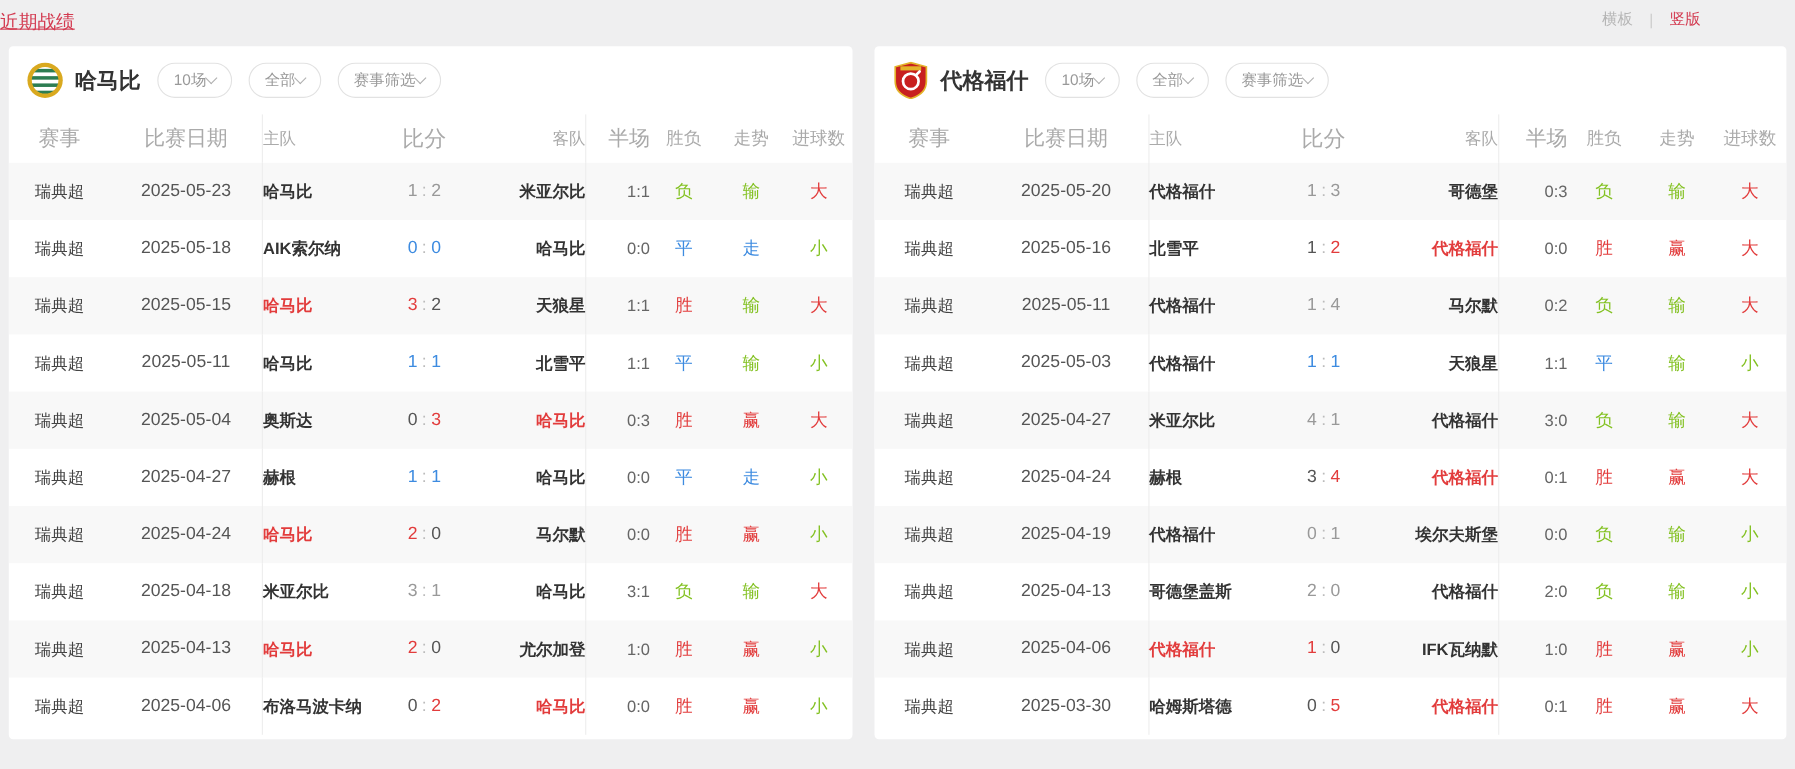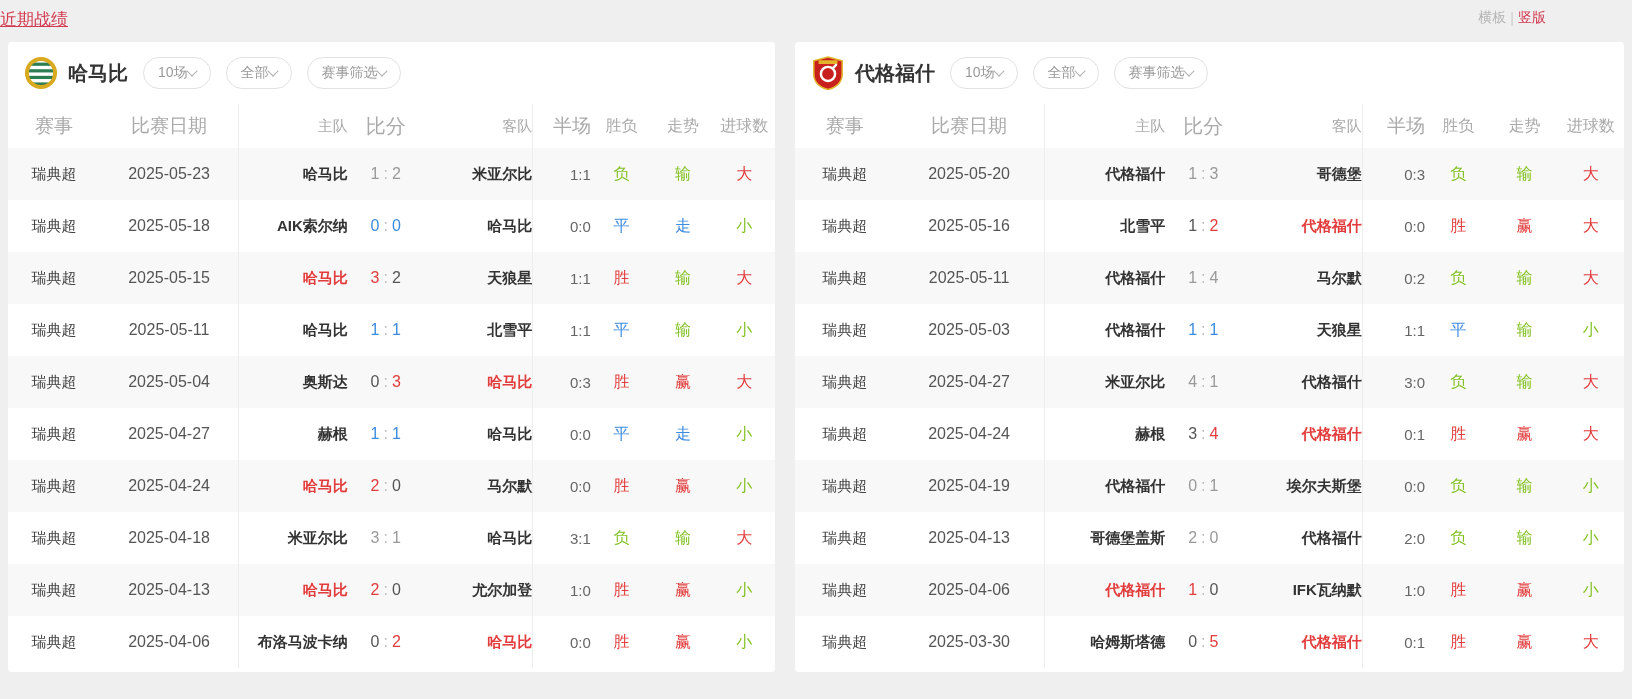--- a/index.html
+++ b/index.html
@@ -16,21 +16,21 @@
     font-family:"Liberation Sans","DejaVu Sans",sans-serif;
     color:#333;
   }
   .topbar{position:relative;height:34px;}
   .page-title{
     position:absolute;left:0;right:0;top:8px;
     text-align:left;font-size:17px;color:var(--title-red);text-decoration:underline;
   }
   .view-links{
     position:absolute;right:86px;top:9px;font-size:14px;color:#c0c0c0;
-    display:flex;gap:4px;align-items:center;
+    display:flex;gap:15px;align-items:center;
   }
   .view-links .inactive{color:#b5b5b5;cursor:pointer;}
   .view-links .sep{color:#ccc;}
   .view-links .active{color:var(--title-red);cursor:pointer;}
 
   .cards{display:flex;padding:0 8px;gap:20px;margin-top:8px;}
   .card{
     background:#fff;height:630px;border-radius:4px;overflow:hidden;
   }
   .card.left{flex:0 0 767px;}
@@ -59,21 +59,21 @@
   .c-league{width:12%;text-align:center;color:#444;}
   .c-date{width:18%;text-align:center;color:#555;font-size:16px;}
   .c-match{
     width:38.5%;height:100%;display:flex;align-items:center;
     border-left:1px solid #ededed;border-right:1px solid #ededed;
   }
   .c-half{width:7.5%;text-align:right;color:#666;}
   .c-res,.c-trend,.c-goals{width:8%;text-align:center;font-size:16px;}
 
   .thead .c-league,.thead .c-date,.thead .c-half{color:#aaa;font-size:19px;}
-  .m-home{flex:1;text-align:right;font-weight:700;color:#333;padding-right:10px;white-space:nowrap;}
+  .m-home{flex:1;text-align:left;font-weight:700;color:#333;padding-right:10px;white-space:nowrap;}
   .m-score{width:56px;text-align:center;color:#999;font-size:16px;white-space:nowrap;}
   .m-away{flex:1;text-align:right;font-weight:700;color:#333;padding-left:10px;white-space:nowrap;}
   .thead .m-home,.thead .m-away{font-weight:400;color:#aaa;font-size:15px;}
   .thead .m-score{color:#aaa;font-size:20px;}
 
   .hl{color:var(--red);}
   .sc-gray{color:#999;}
   .sc-dark{color:#555;}
   .sc-red{color:var(--red);}
   .sc-blue{color:var(--blue);}

